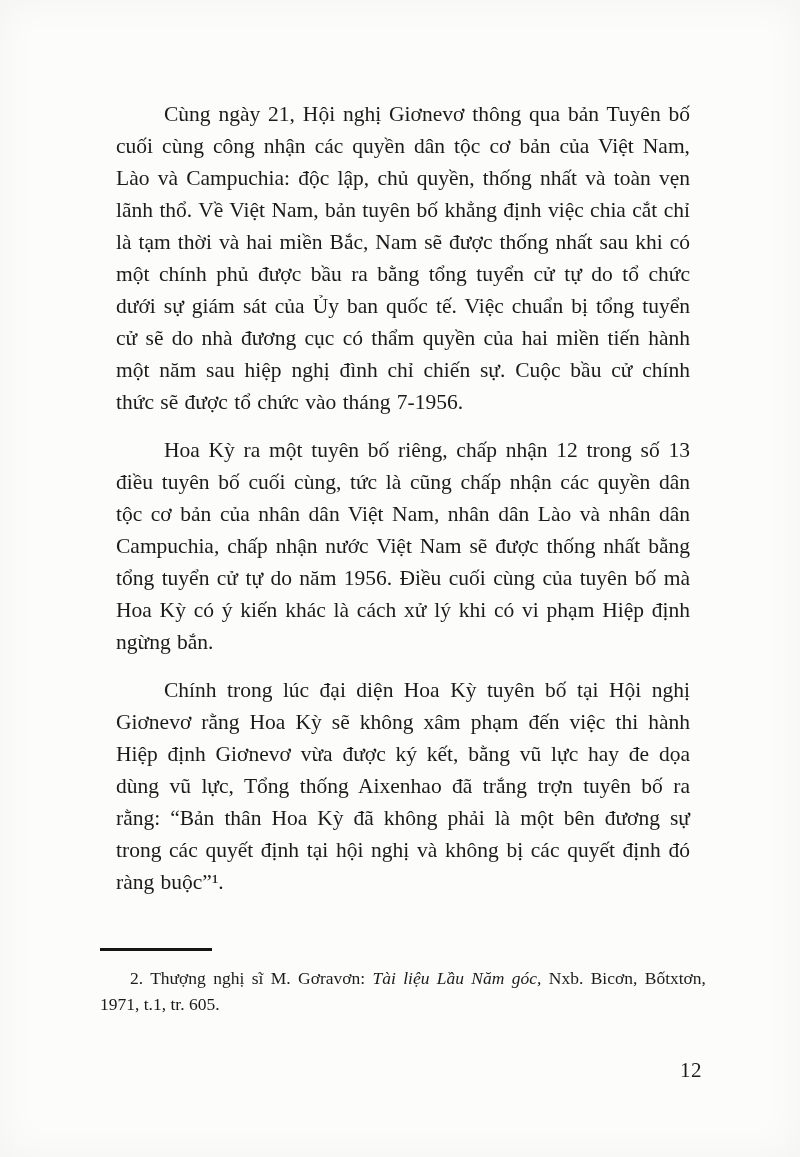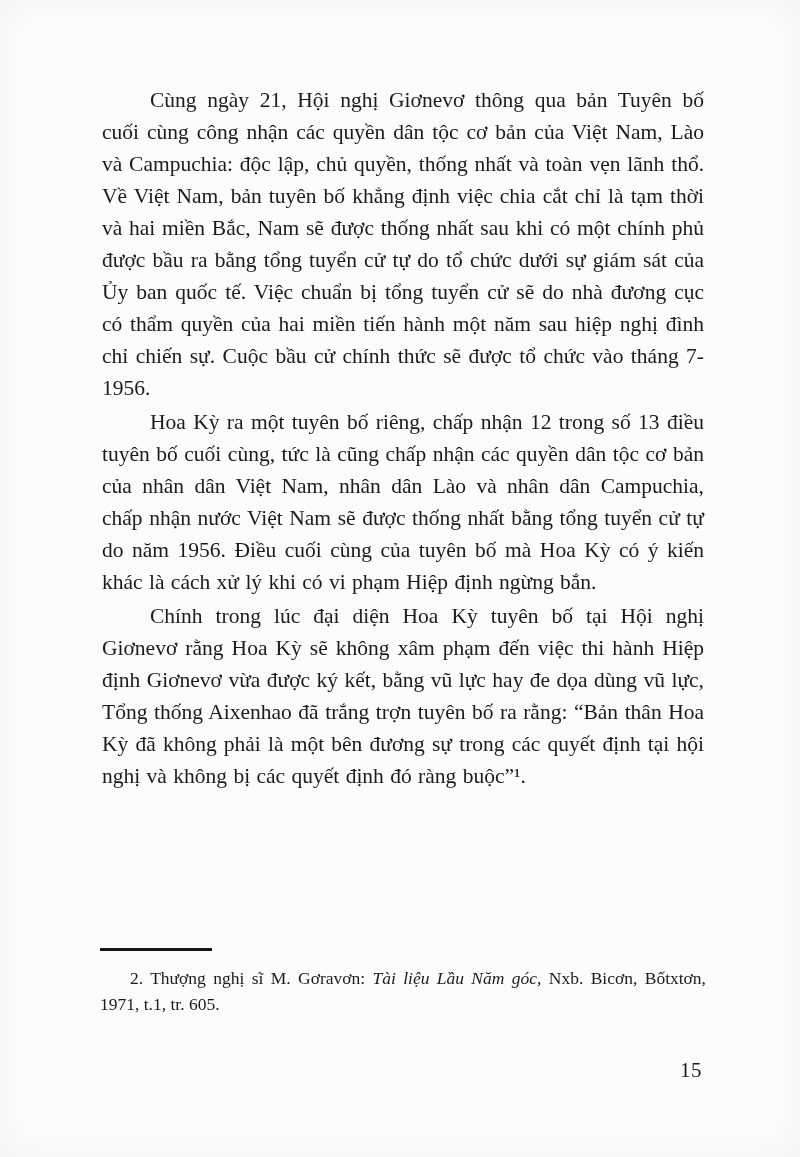--- a/index.html
+++ b/index.html
@@ -21,21 +21,21 @@
   .body-text {
     position: absolute;
     top: 82px;
     left: 100px;
     width: 606px;
     font-size: 21.5px;
     line-height: 32px;
     text-align: justify;
   }
   .body-text p {
-    margin: 2px;
+    margin: 16px;
     text-indent: 48px;
     word-spacing: 1px;
   }
   .footnote-area {
     position: absolute;
     top: 948px;
     left: 100px;
     width: 606px;
   }
   .footnote-rule {
@@ -71,15 +71,15 @@
     <p>Cùng ngày 21, Hội nghị Giơnevơ thông qua bản Tuyên bố cuối cùng công nhận các quyền dân tộc cơ bản của Việt Nam, Lào và Campuchia: độc lập, chủ quyền, thống nhất và toàn vẹn lãnh thổ. Về Việt Nam, bản tuyên bố khẳng định việc chia cắt chỉ là tạm thời và hai miền Bắc, Nam sẽ được thống nhất sau khi có một chính phủ được bầu ra bằng tổng tuyển cử tự do tổ chức dưới sự giám sát của Ủy ban quốc tế. Việc chuẩn bị tổng tuyển cử sẽ do nhà đương cục có thẩm quyền của hai miền tiến hành một năm sau hiệp nghị đình chỉ chiến sự. Cuộc bầu cử chính thức sẽ được tổ chức vào tháng 7-1956.</p>
     <p>Hoa Kỳ ra một tuyên bố riêng, chấp nhận 12 trong số 13 điều tuyên bố cuối cùng, tức là cũng chấp nhận các quyền dân tộc cơ bản của nhân dân Việt Nam, nhân dân Lào và nhân dân Campuchia, chấp nhận nước Việt Nam sẽ được thống nhất bằng tổng tuyển cử tự do năm 1956. Điều cuối cùng của tuyên bố mà Hoa Kỳ có ý kiến khác là cách xử lý khi có vi phạm Hiệp định ngừng bắn.</p>
     <p>Chính trong lúc đại diện Hoa Kỳ tuyên bố tại Hội nghị Giơnevơ rằng Hoa Kỳ sẽ không xâm phạm đến việc thi hành Hiệp định Giơnevơ vừa được ký kết, bằng vũ lực hay đe dọa dùng vũ lực, Tổng thống Aixenhao đã trắng trợn tuyên bố ra rằng: “Bản thân Hoa Kỳ đã không phải là một bên đương sự trong các quyết định tại hội nghị và không bị các quyết định đó ràng buộc”¹.</p>
   </div>
 
   <div class="footnote-area">
     <div class="footnote-rule"></div>
     <p class="footnote-text"><span>2. Thượng nghị sĩ M. Gơravơn: </span><i>Tài liệu Lầu Năm góc,</i><span> Nxb. Bicơn, Bốtxtơn, 1971, t.1, tr. 605.</span></p>
   </div>
 
-  <div class="page-number">15</div>
+  <div class="page-number">12</div>
 
 </div>
 
 </body></html>

